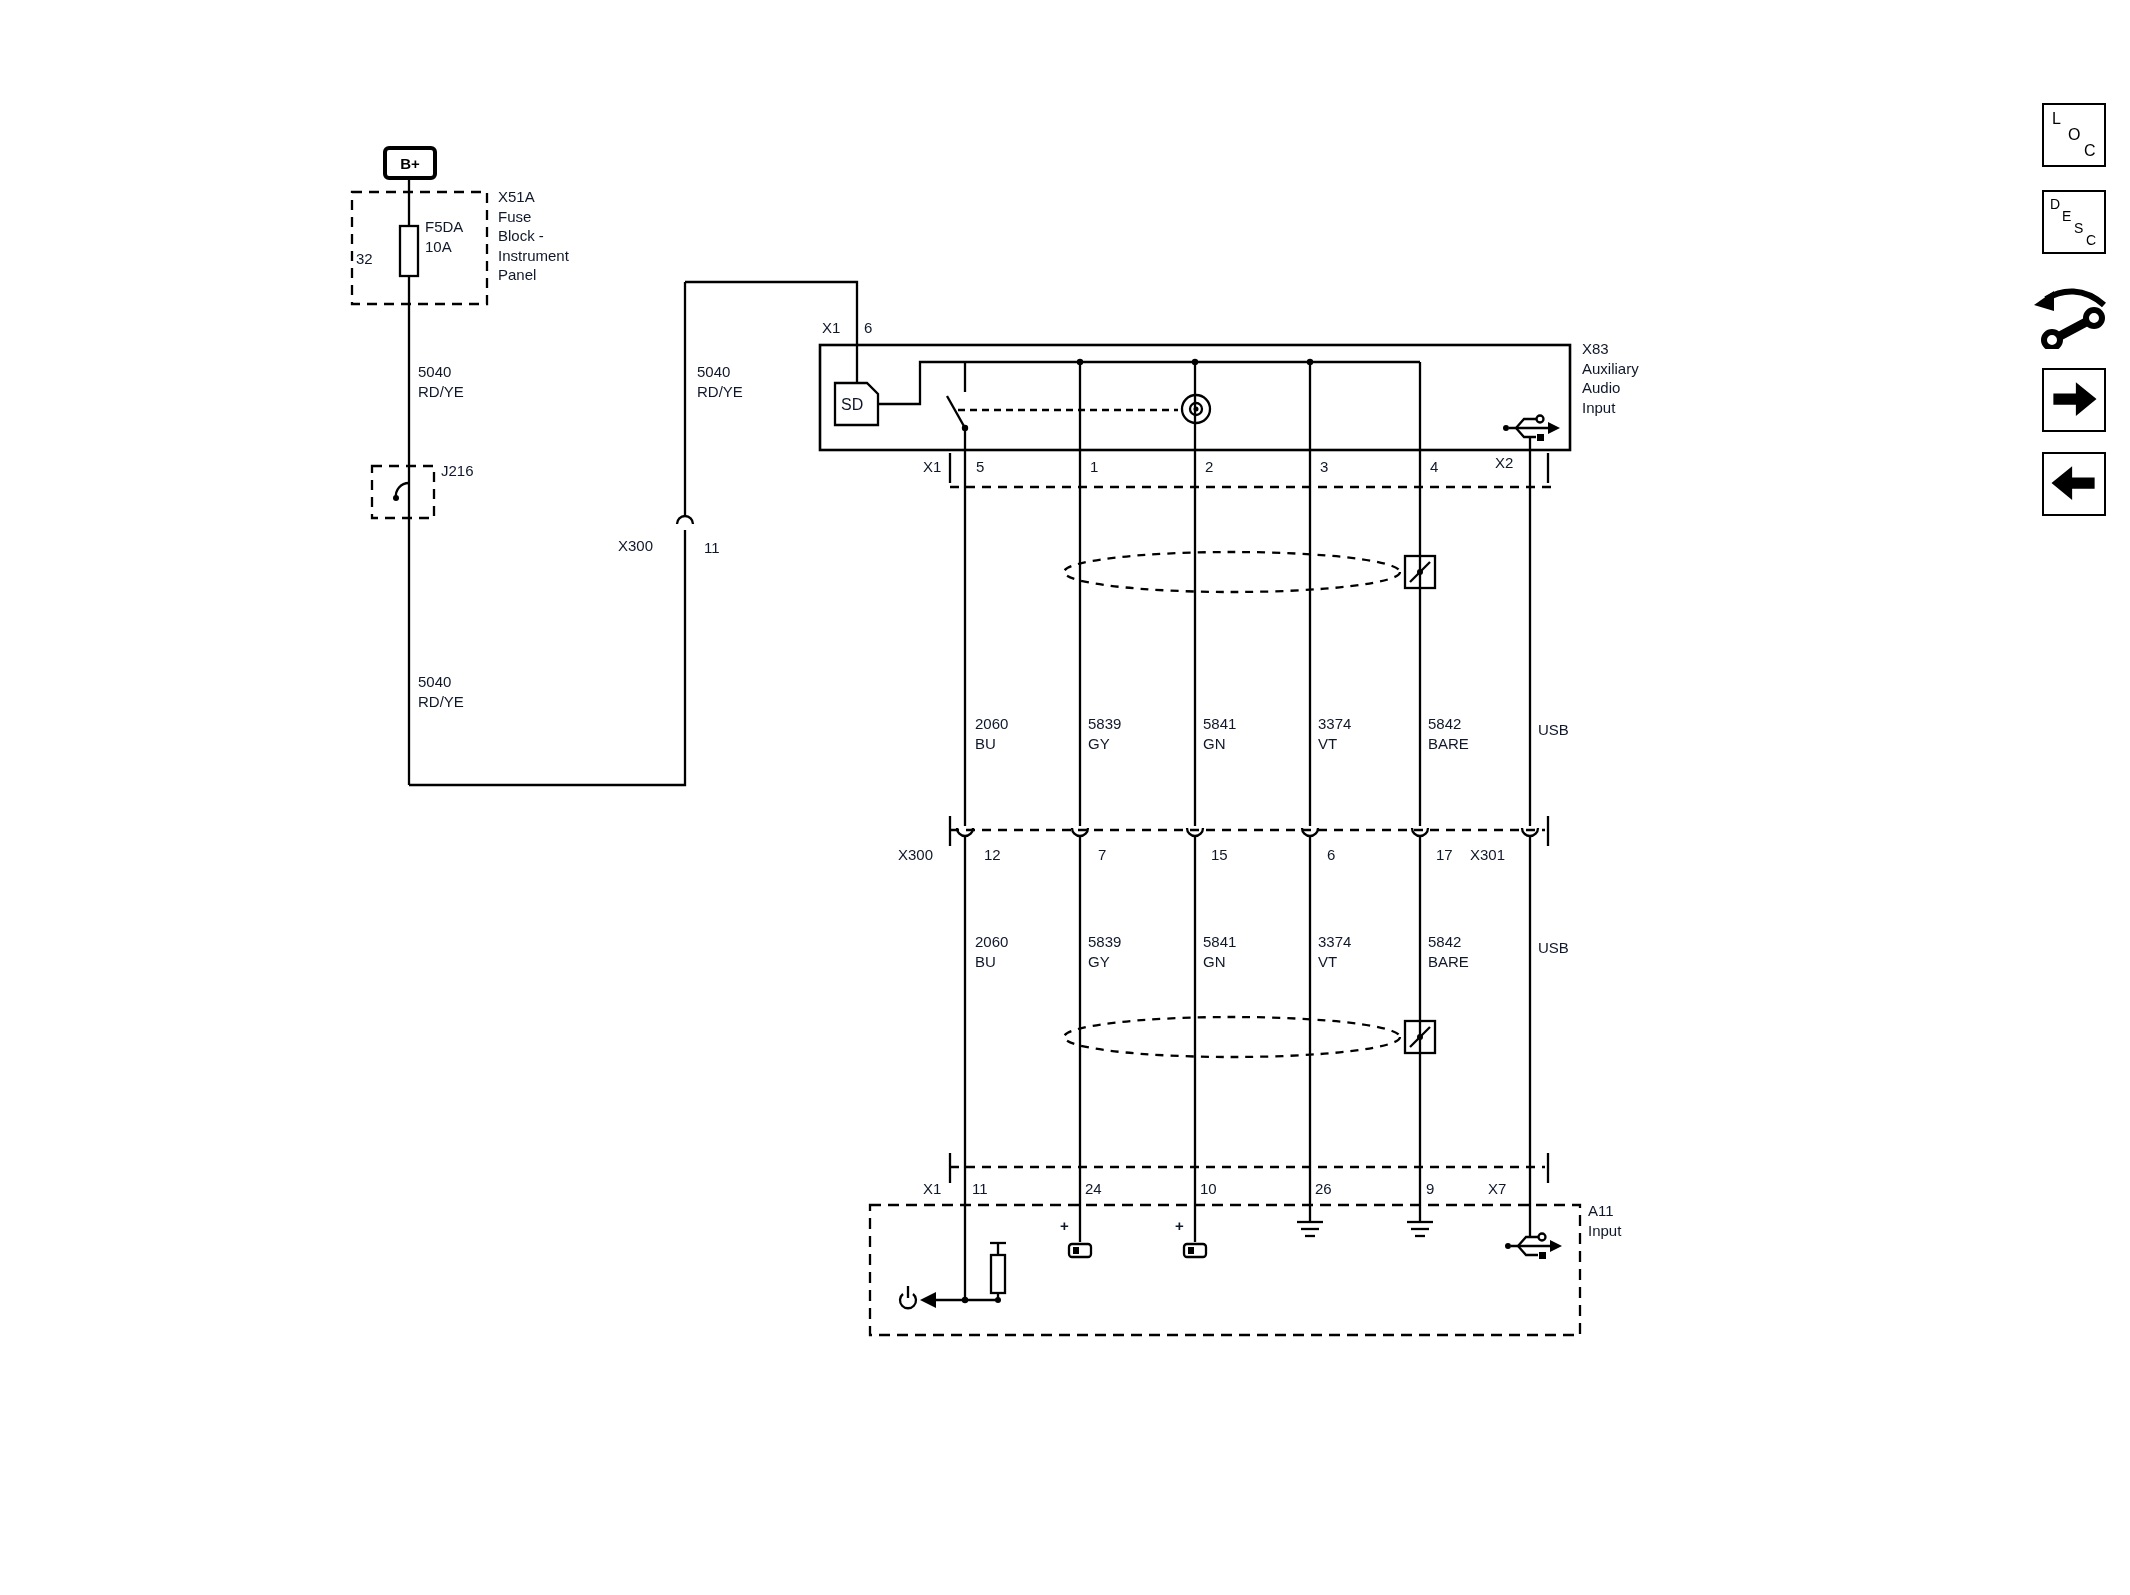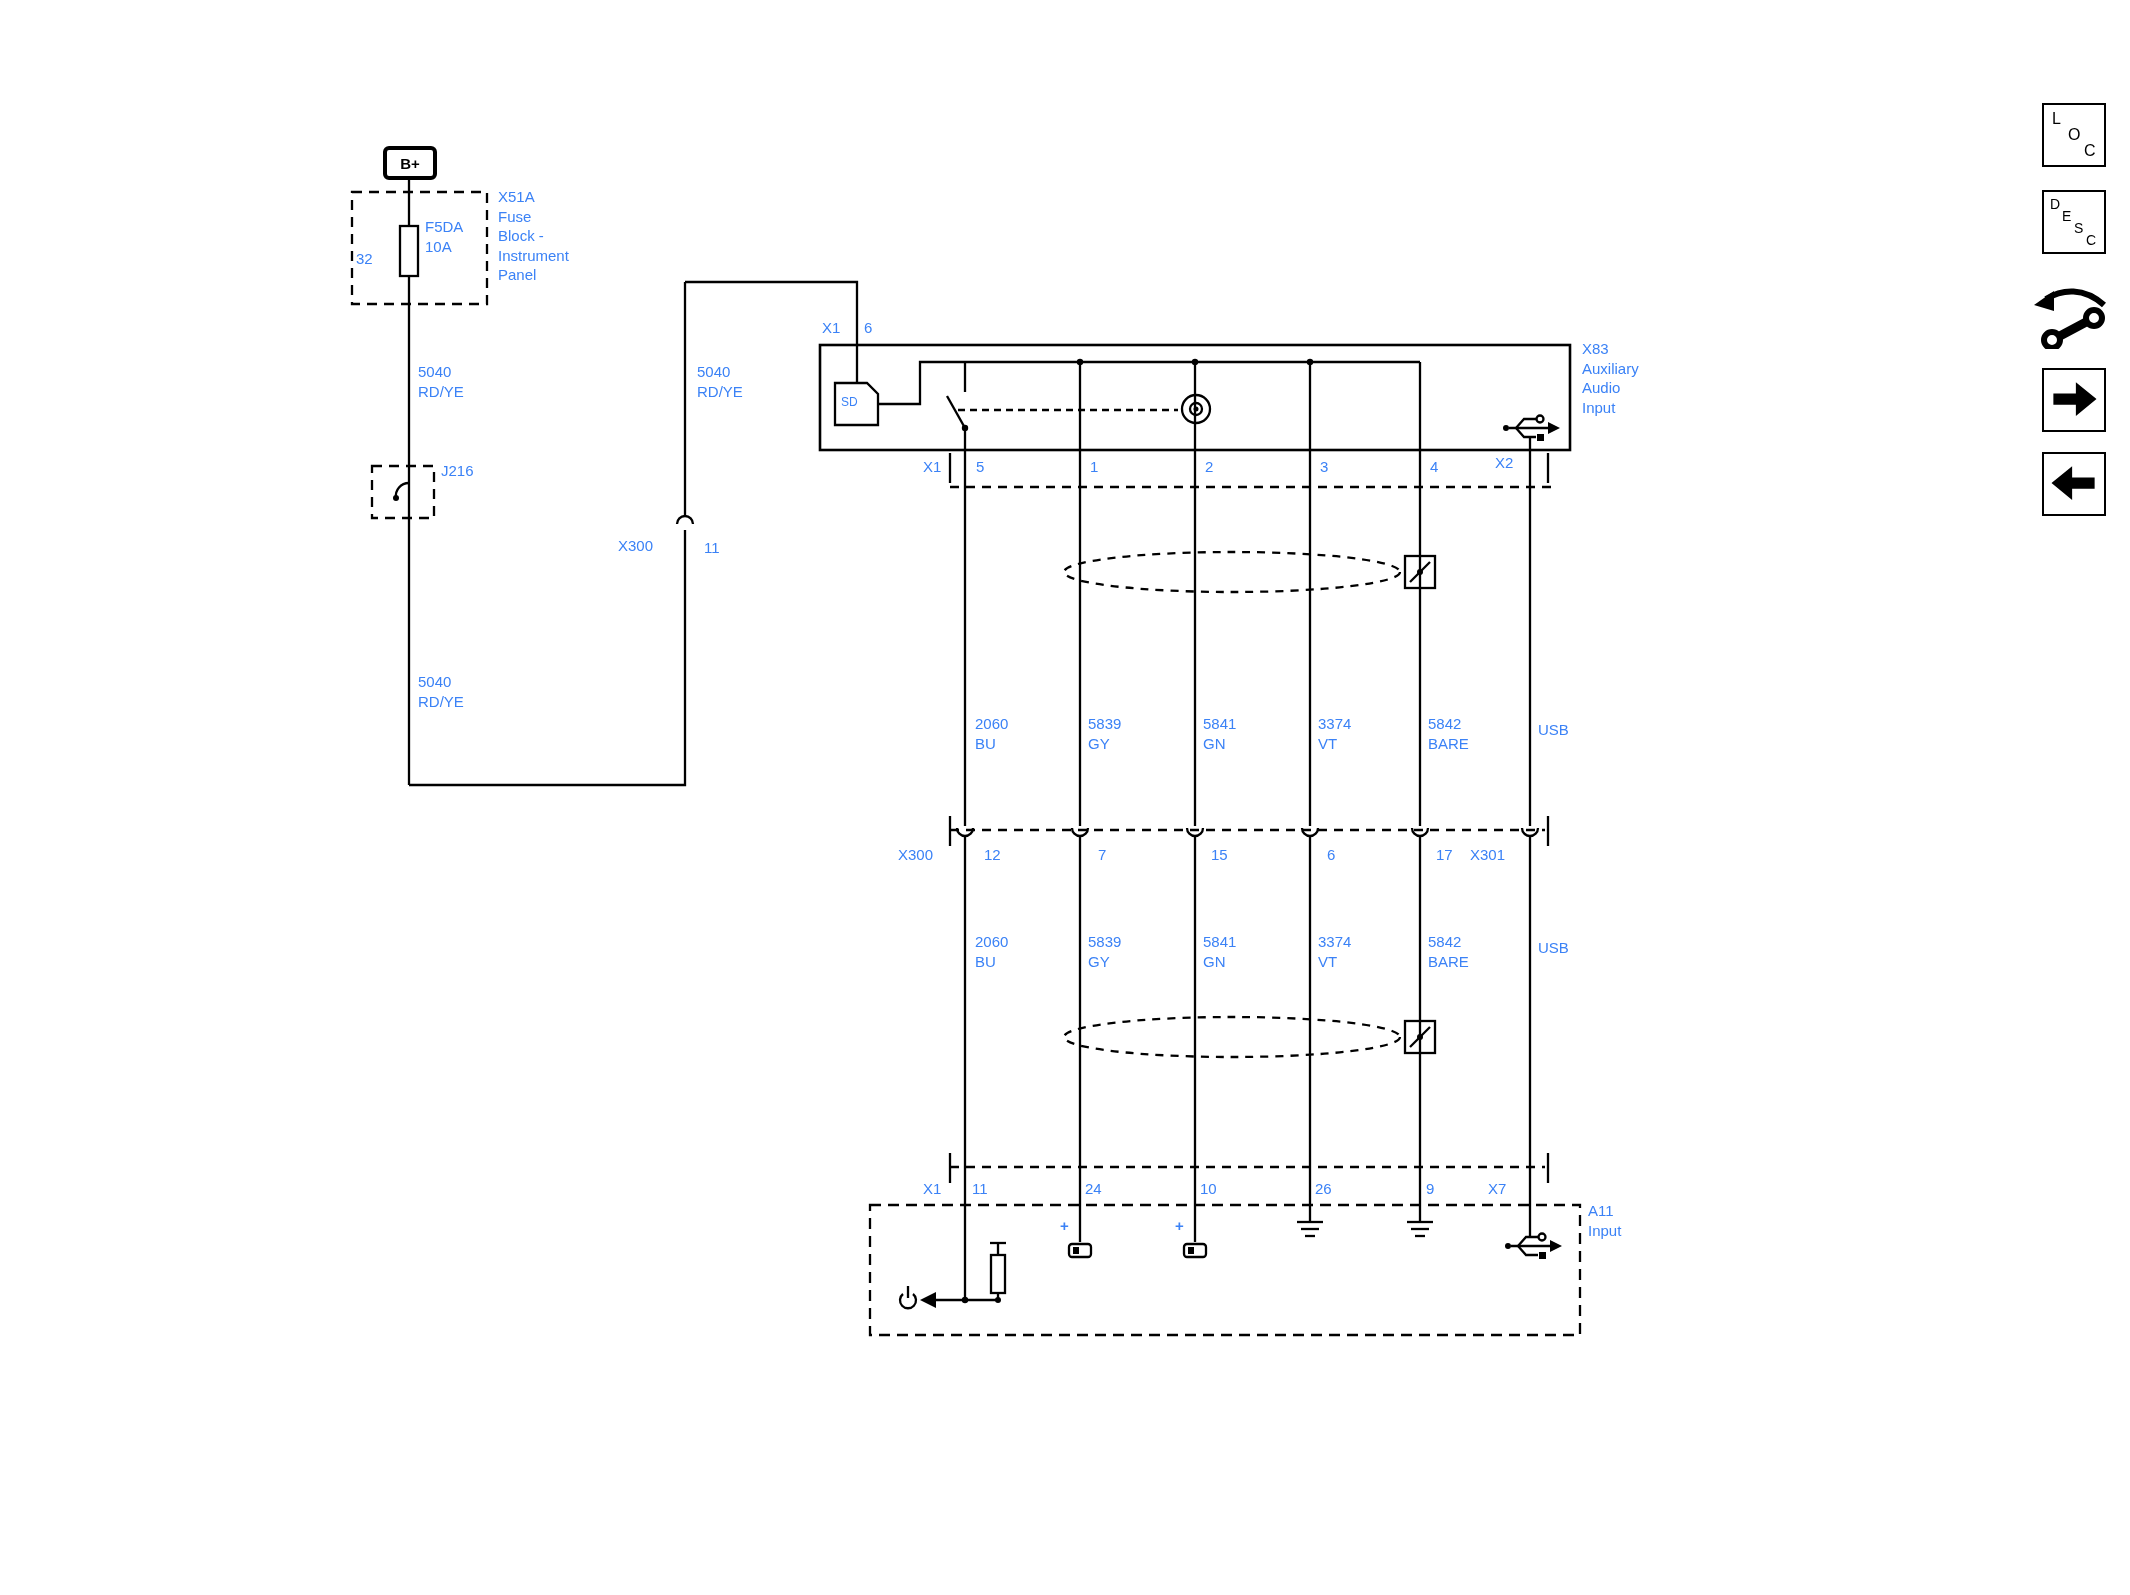--- a/index.html
+++ b/index.html
@@ -1,20 +1,20 @@
 <!DOCTYPE html>
 <html><head>
 <meta charset="utf-8">
 <style>
   *{margin:0;padding:0;box-sizing:border-box}
   html,body{background:#ffffff}
   .canvas{position:relative;width:2130px;height:1595px;background:#ffffff;
           font-family:"Liberation Sans",sans-serif;color:#000;overflow:hidden}
   svg.layer{position:absolute;left:0;top:0}
-  .lbl{position:absolute;font-size:15px;line-height:1.3;white-space:pre-line;color:#3b82f6}
+  .lbl{position:absolute;font-size:15px;line-height:1.3;white-space:pre-line;color:#0f172a}
   .bplus{position:absolute;left:383px;top:146px;width:54px;height:34px;border:4px solid #000;
          border-radius:6px;background:#fff;display:flex;align-items:center;justify-content:center;
          font-size:15px;font-weight:bold}
   .toolbtn{position:absolute;left:2042px;width:64px;height:64px;border:2px solid #000;background:#fff;cursor:pointer}
   .tool-icon{position:absolute;left:2032px;width:78px;height:66px;cursor:pointer}
   .tl{position:absolute;font-size:16px;line-height:1}
   .tls{position:absolute;font-size:14px;line-height:1}
 </style>
 </head>
 <body>
@@ -170,21 +170,21 @@
   <div class="lbl" style="left:697px;top:362px">5040
 RD/YE</div>
   <div class="lbl" style="left:418px;top:672px">5040
 RD/YE</div>
 
   <div class="lbl" style="left:618px;top:536px">X300</div>
   <div class="lbl" style="left:704px;top:538px">11</div>
 
   <div class="lbl" style="left:822px;top:318px">X1</div>
   <div class="lbl" style="left:864px;top:318px">6</div>
-  <div class="lbl" style="left:841px;top:395px;font-size:12px">SD</div>
+  <div class="lbl" style="left:841px;top:395px;font-size:16px">SD</div>
   <div class="lbl" style="left:1582px;top:339px">X83
 Auxiliary
 Audio
 Input</div>
 
   <div class="lbl" style="left:923px;top:457px">X1</div>
   <div class="lbl" style="left:976px;top:457px">5</div>
   <div class="lbl" style="left:1090px;top:457px">1</div>
   <div class="lbl" style="left:1205px;top:457px">2</div>
   <div class="lbl" style="left:1320px;top:457px">3</div>

